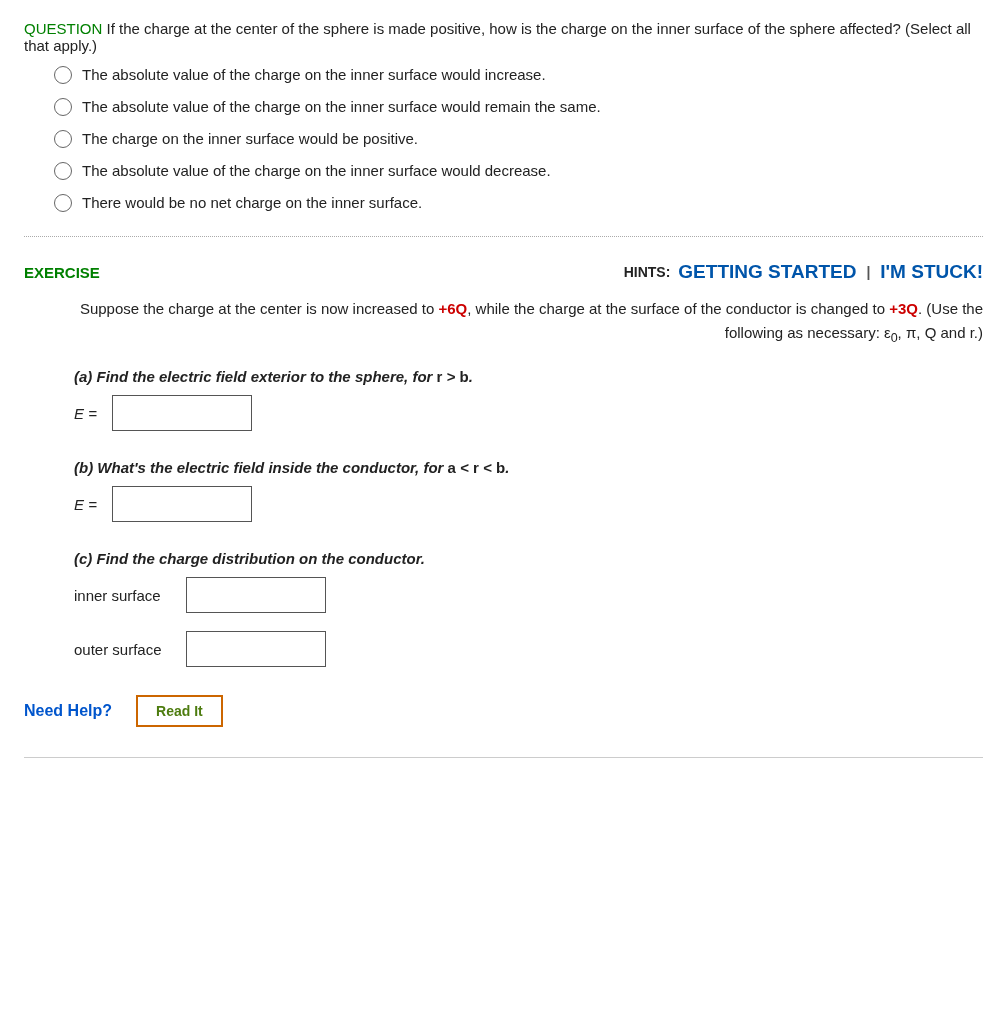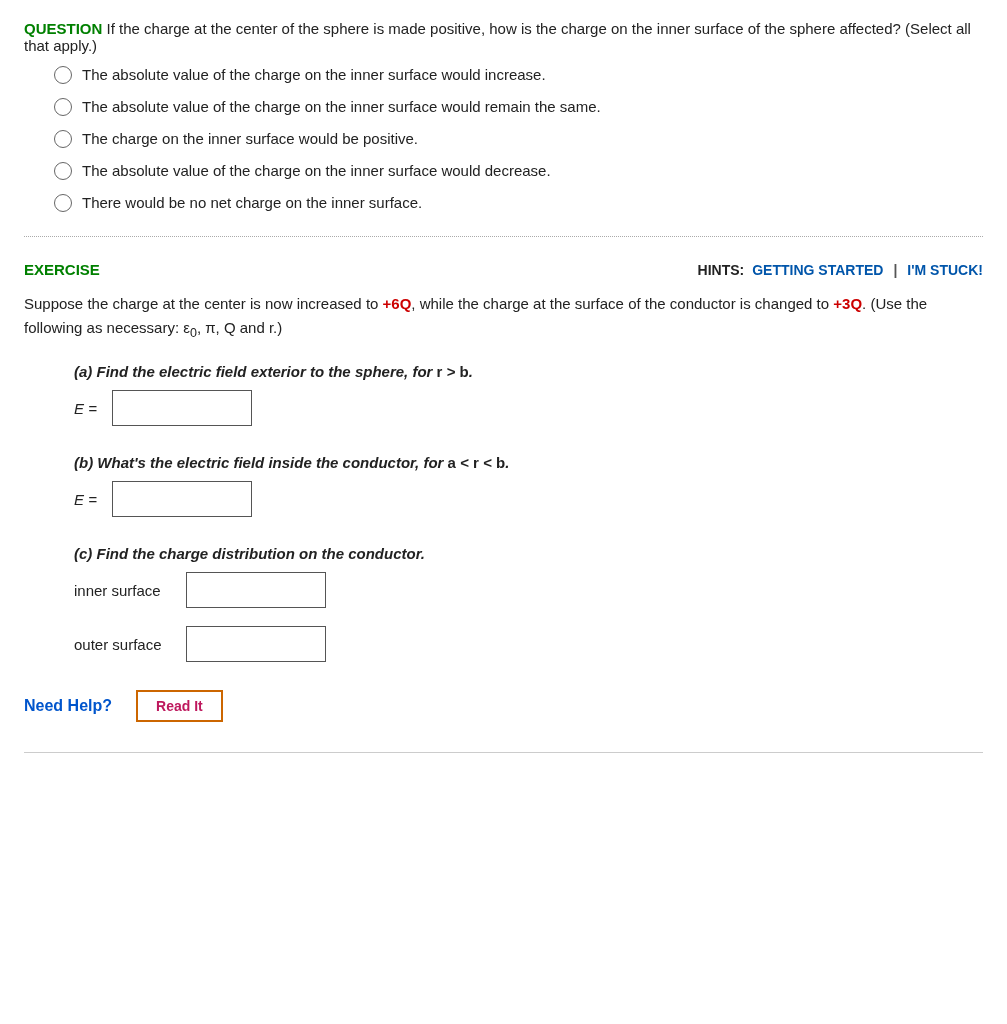--- a/index.html
+++ b/index.html
@@ -15,21 +15,21 @@
       background: #fff;
       padding: 20px 24px;
       max-width: 1007px;
     }
 
     .question-section {
       margin-bottom: 20px;
     }
 
     .question-label {
-      font-weight: bold;
+      font-weight: normal;
       color: #008000;
       display: inline;
       font-size: 15px;
     }
 
     .question-text {
       display: inline;
       font-size: 15px;
     }
 
@@ -85,34 +85,35 @@
 
     .hints-label {
       font-weight: bold;
       color: #222;
     }
 
     .hints-link {
       color: #0055aa;
       text-decoration: none;
       font-weight: bold;
-      font-size: 14px;
+      font-size: 19px;
       cursor: pointer;
     }
 
     .hints-sep {
       color: #555;
       font-weight: bold;
       margin: 0 2px;
     }
 
     .exercise-body {
       font-size: 15px;
       margin-bottom: 20px;
       line-height: 1.6;
+      text-align: right;
     }
 
     .positive-charge {
       color: #cc0000;
       font-weight: bold;
     }
 
     .sub-question {
       padding-left: 50px;
       margin-bottom: 28px;
@@ -182,21 +183,21 @@
 
     .need-help-label {
       color: #0055cc;
       font-weight: bold;
       font-size: 16px;
     }
 
     .read-it-btn {
       background: #fff;
       border: 2px solid #cc6600;
-      color: #be185d;
+      color: #4d7c0f;
       padding: 6px 18px;
       font-size: 14px;
       font-weight: bold;
       cursor: pointer;
       font-family: Arial, sans-serif;
     }
 
     .bottom-divider {
       border: none;
       border-top: 1px solid #ccc;

